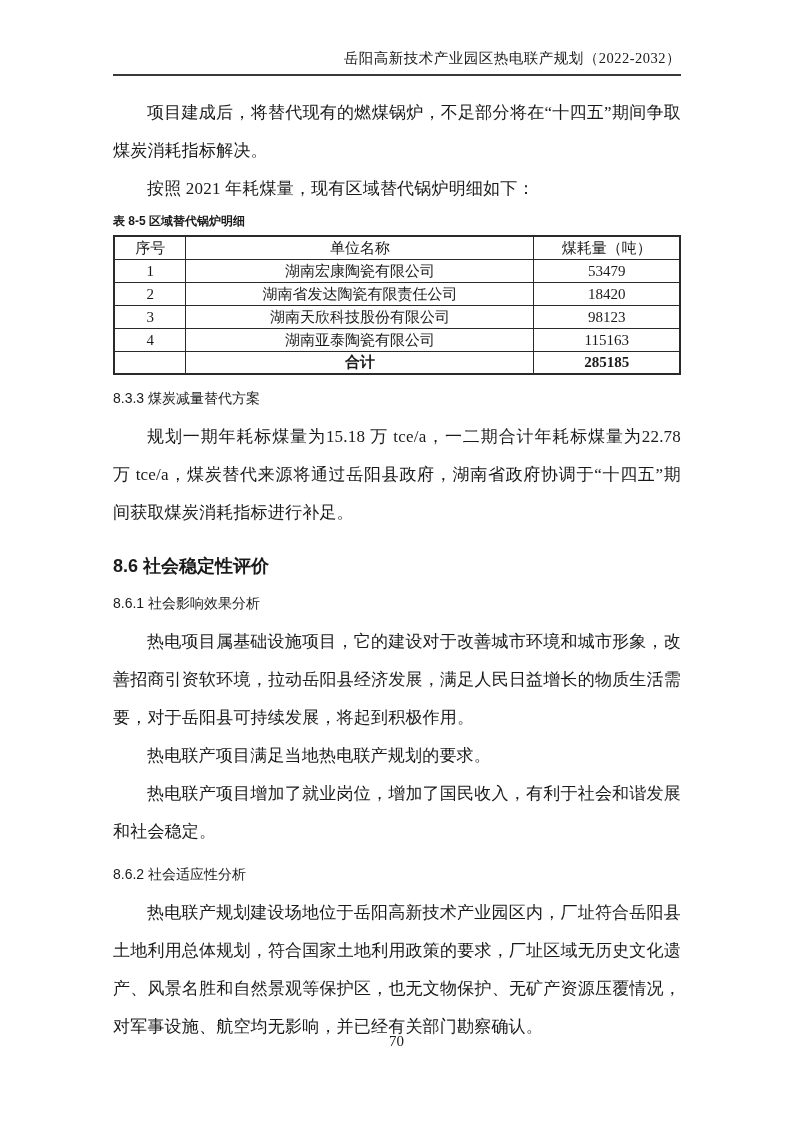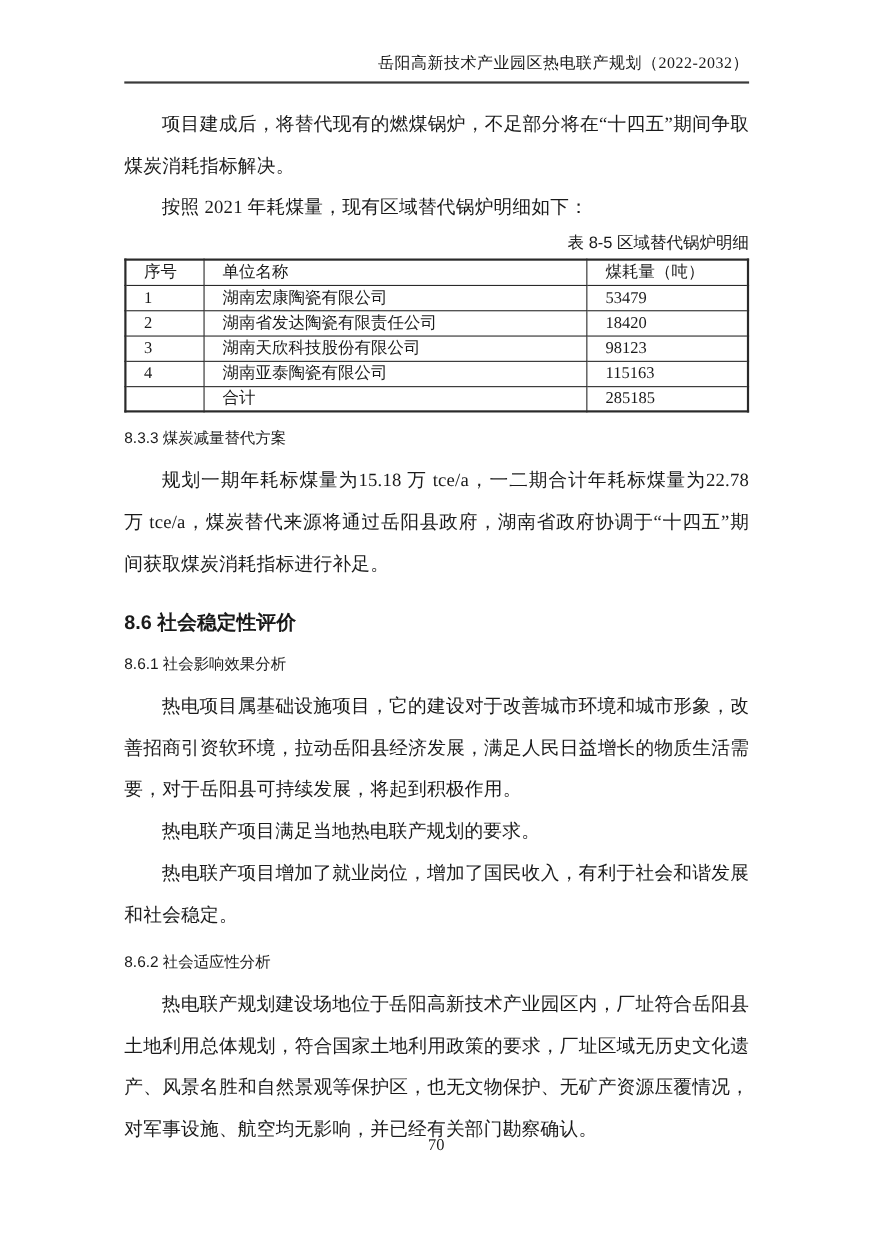--- a/index.html
+++ b/index.html
@@ -39,47 +39,47 @@
   p.body-text {
     font-size: 17px;
     line-height: 38px;
     text-indent: 2em;
     text-align: justify;
     letter-spacing: 0.2px;
   }
 
   .table-caption {
     font-family: "Liberation Sans", "DejaVu Sans", sans-serif;
-    font-weight: normal;
-    font-size: 15px;
-    text-align: right;
+    font-weight: bold;
+    font-size: 12px;
+    text-align: left;
     margin: 3px 0 4px 0;
     line-height: 20px;
   }
 
   table.boiler-table {
     width: 100%;
     border-collapse: collapse;
     border: 2px solid #2a2a2a;
     table-layout: fixed;
   }
   table.boiler-table td, table.boiler-table th {
     border: 1.5px solid #2a2a2a;
     height: 23px;
-    padding: 0 16px;
-    text-align: left;
+    padding: 0 4px;
+    text-align: center;
     vertical-align: middle;
     font-size: 15px;
     font-weight: normal;
     line-height: 18px;
   }
   .col-idx   { width: 12.7%; }
   .col-name  { width: 61.5%; }
   .col-value { width: 25.8%; }
-  tr.total-row td { font-weight: normal; }
+  tr.total-row td { font-weight: bold; }
 
   h3.sub-heading {
     font-family: "Liberation Sans", "DejaVu Sans", sans-serif;
     font-weight: normal;
     font-size: 14px;
     line-height: 24px;
     margin: 11px 0 8px 0;
   }
   h2.section-heading {
     font-family: "Liberation Sans", "DejaVu Sans", sans-serif;

